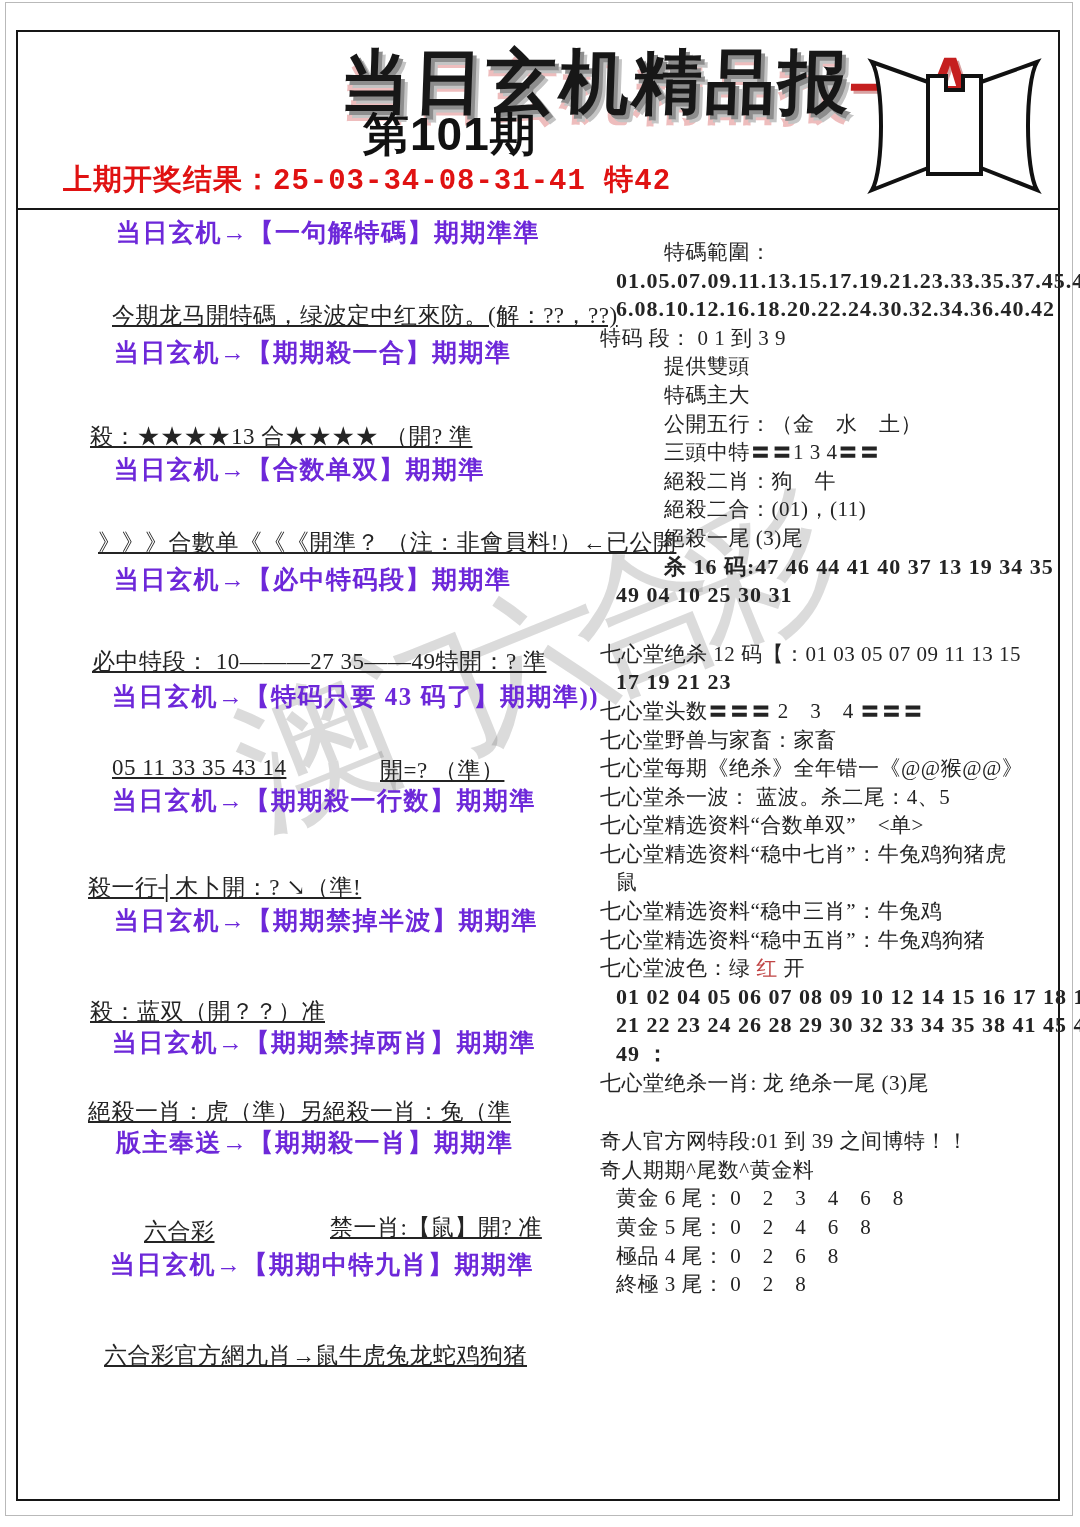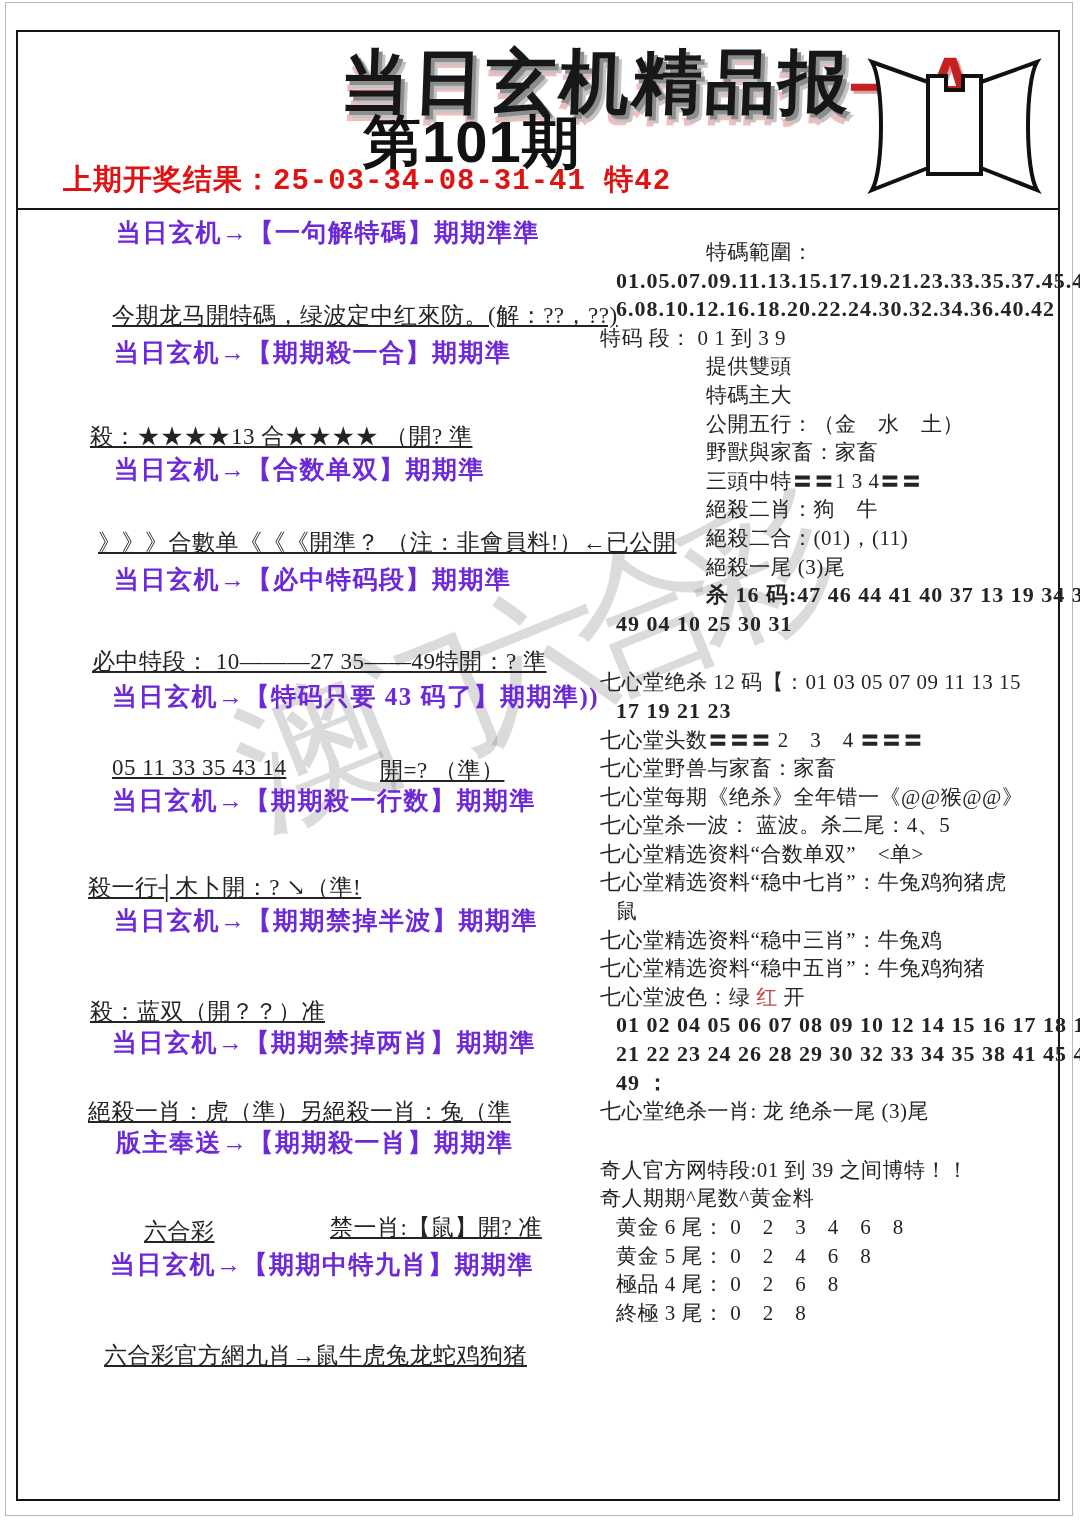--- a/index.html
+++ b/index.html
@@ -10,39 +10,39 @@
   .main-box{position:absolute;left:16px;top:30px;width:1040px;height:1467px;
         border:2px solid #161616;}
   .divider{position:absolute;left:16px;top:208px;width:1042px;border-top:2px solid #161616;height:0;}
   
   .title-art{position:absolute;left:340px;top:36px;width:580px;text-align:center;white-space:nowrap;
         font-family:"Liberation Sans","DejaVu Sans",sans-serif;font-weight:900;font-size:70px;
         letter-spacing:3px;color:#171717;transform:skewX(-2deg);
         text-shadow:4px 4px 0 #8d8d8d,7px 7px 0 #c4c4c4,2px 10px 0 rgba(203,54,54,0.33);}
   .title-a{color:#c51f1f;text-shadow:3px 3px 0 #d8a2a2;}
   .issue{position:absolute;left:363px;top:104px;font-family:"Liberation Sans","DejaVu Sans",sans-serif;
-        font-weight:700;font-size:58px;color:#111;letter-spacing:1px;}
+        font-weight:700;font-size:46px;color:#111;letter-spacing:1px;}
   .last-result{position:absolute;left:63px;top:160px;font-family:Liberation Mono, monospace;
         font-weight:700;font-size:29px;color:#e01212;letter-spacing:1px;white-space:nowrap;}
   
   .banner{position:absolute;left:862px;top:48px;width:185px;height:155px;}
   
   .watermark{position:absolute;left:245px;top:680px;font-size:148px;letter-spacing:-28px;
         color:rgba(105,105,105,0.24);white-space:nowrap;transform:rotate(-22deg);
         transform-origin:0 50%;z-index:0;pointer-events:none;}
   
   .ll{position:absolute;font-size:23px;color:#242424;white-space:nowrap;letter-spacing:0.5px;z-index:1;text-decoration:underline;}
   .lb{position:absolute;font-size:25px;font-weight:bold;color:#6d28d9;white-space:nowrap;
       letter-spacing:1.5px;z-index:1;}
   
   .rcol{position:absolute;left:600px;top:238px;width:472px;z-index:1;}
   .rl{height:28.6px;line-height:28.6px;font-size:21px;color:#242424;white-space:nowrap;letter-spacing:0.5px;}
   .m16{margin-left:16px;}
   .m72{}
-  .m130{margin-left:106px;}
+  .m130{margin-left:64px;}
   .num{font-weight:bold;font-size:22px;letter-spacing:1px;}
   .gap30{height:30px;}
   .red{color:#c04545;}
 </style>
 </head>
 <body>
 
 <div class="page">
 
   <div class="outer-frame"></div>
@@ -95,21 +95,20 @@
   <div class="ll" style="top:1340px;left:104px">六合彩官方網九肖→鼠牛虎兔龙蛇鸡狗猪</div>
 
   <div class="rcol">
     <div class="rl m130">特碼範圍：</div>
     <div class="rl m16 num">01.05.07.09.11.13.15.17.19.21.23.33.35.37.45.49.02.0</div>
     <div class="rl m16 num">6.08.10.12.16.18.20.22.24.30.32.34.36.40.42</div>
     <div class="rl m72">特码 段： 0 1 到 3 9</div>
     <div class="rl m130">提供雙頭</div>
     <div class="rl m130">特碼主大</div>
     <div class="rl m130">公開五行：（金　水　土）</div>
-    <div class="rl m130">野獸與家畜：家畜</div>
     <div class="rl m130">三頭中特〓〓1 3 4〓〓</div>
     <div class="rl m130">絕殺二肖：狗　牛</div>
     <div class="rl m130">絕殺二合：(01)，(11)</div>
     <div class="rl m130">絕殺一尾 (3)尾</div>
     <div class="rl m130 num">杀 16 码:47 46 44 41 40 37 13 19 34 35</div>
     <div class="rl m16 num">49 04 10 25 30 31</div>
     <div class="gap30"></div>
     <div class="rl m72">七心堂绝杀 12 码【：01 03 05 07 09 11 13 15</div>
     <div class="rl m16 num">17 19 21 23</div>
     <div class="rl m72">七心堂头数〓〓〓 2　3　4 〓〓〓</div>

